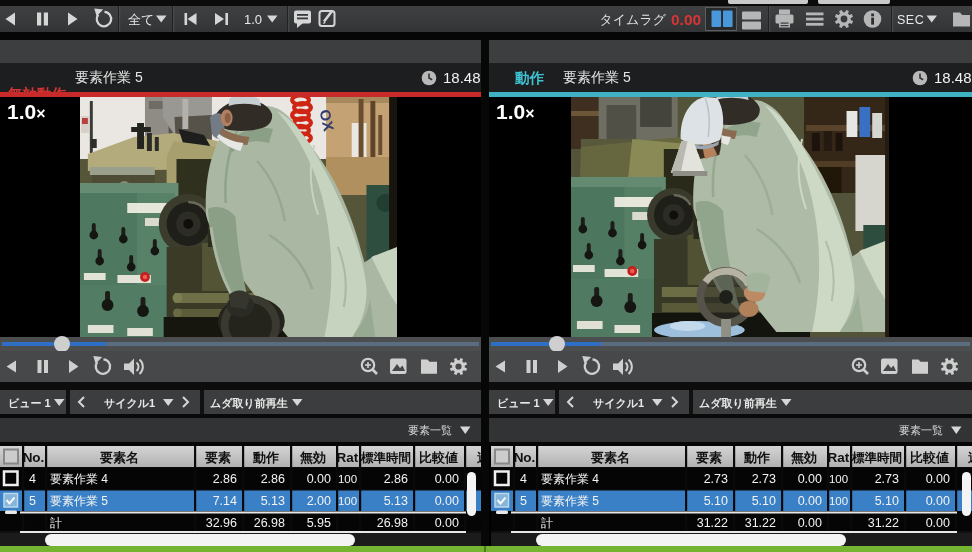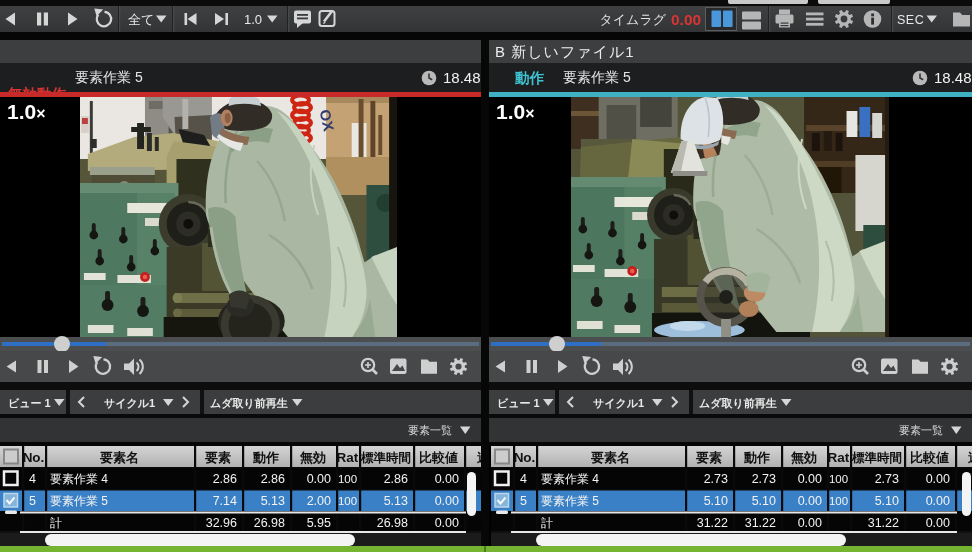--- a/index.html
+++ b/index.html
@@ -306,21 +306,20 @@
 <text x="408" y="81" font-size="12.5" font-weight="normal" fill="#f2f2f2" text-anchor="end">26.98</text>
 <text x="459" y="81" font-size="12.5" font-weight="normal" fill="#f2f2f2" text-anchor="end">0.00</text>
 <rect x="0" y="87" width="481" height="19" fill="#1b1b1b"></rect>
 </svg>
       </div>
 <div class="ab" style="left:467px;top:432px;width:9px;height:44px;border-radius:4.5px;background:#f4f4f4;"></div>
 <div class="ab" style="left:45px;top:494px;width:310px;height:12px;border-radius:6px;background:#f4f4f4;"></div>
 </div>
 <div class="ab" style="left:489px;top:40px;width:483px;height:506px;">
 <div class="ab" style="left:0;top:0;width:483px;height:23px;background:#3c3e40;"></div>
-<div class="ab" style="left:6px;top:2.5px;font-size:15px;color:#ececec;letter-spacing:1px;">B 新しいファイル1</div>
 <div class="ab" style="left:0;top:23px;width:483px;height:29px;background:#1d1e1f;"></div>
 <div class="ab" style="left:26px;top:29px;font-size:14.5px;font-weight:bold;color:#3fc3d2;">動作</div>
 <div class="ab" style="left:74px;top:29px;font-size:14px;color:#e6e6e6;">要素作業 5</div>
 <svg class="ab" style="left:423px;top:30px" width="16" height="16">
         <circle cx="8" cy="8" r="7.3" fill="#b9b9b9"></circle>
         <path d="M8,3.5 V8 L11.2,9.8" stroke="#333" stroke-width="1.6" fill="none"></path>
       </svg>
 <div class="ab" style="left:445px;top:29px;font-size:15px;color:#f2f2f2;">18.48</div>
 <div class="ab" style="left:0;top:52px;width:483px;height:4.5px;background:#3eb2c2;"></div>
 <div class="ab" style="left:0;top:56.5px;width:483px;height:240.5px;background:#000;"></div>

